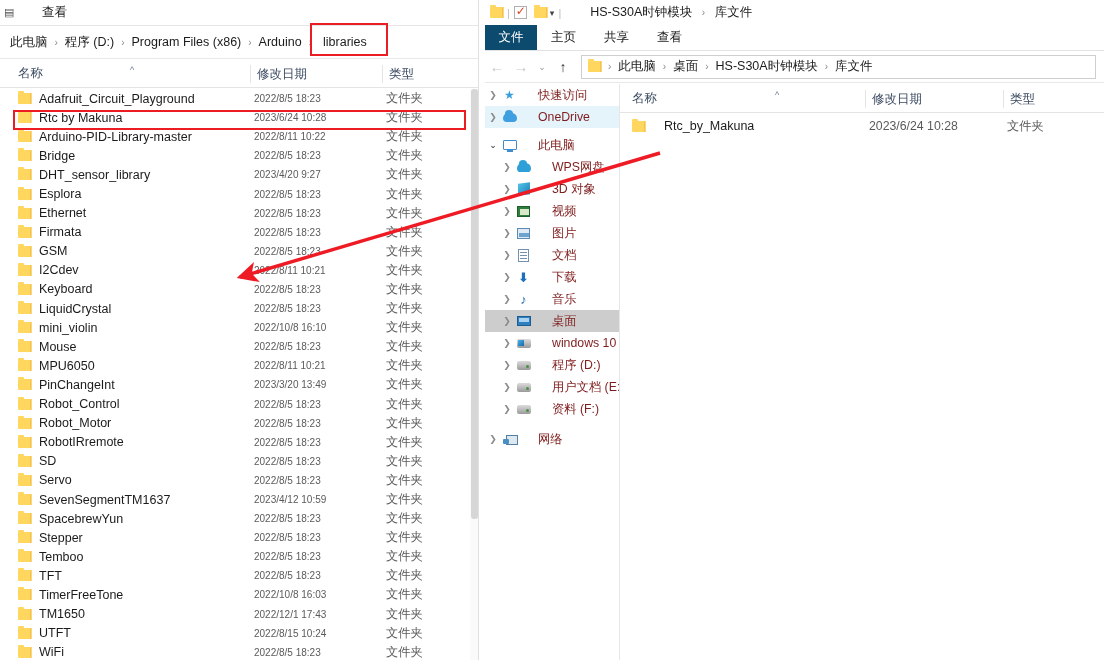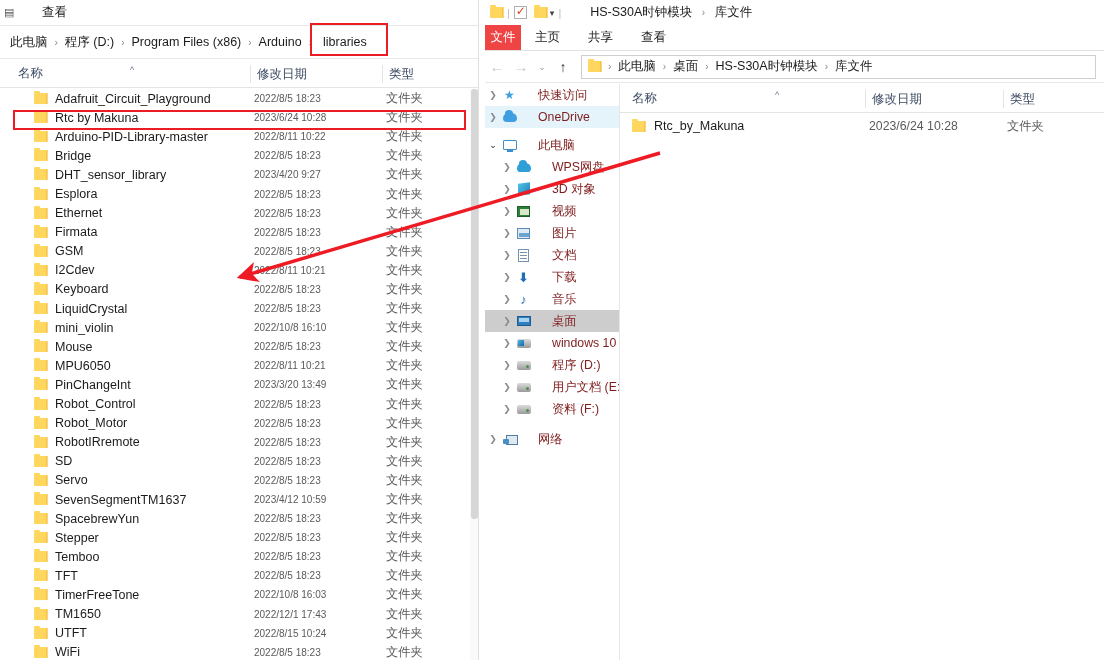--- a/index.html
+++ b/index.html
@@ -61,21 +61,21 @@
     position:absolute; left:130px; top:6px; font-size:9px; color:#6e7c91;
   }
 
   #left-filelist {
     position:absolute; left:0; top:89px; width:470px; height:571px;
     background:#fff;
   }
   .frow {
     position:relative; height:19.1px; display:flex; align-items:center;
   }
-  .fname { position:absolute; left:34px; display:flex; align-items:center; }
+  .fname { position:absolute; left:18px; display:flex; align-items:center; }
   .fname-text { font-size:12.5px; color:#1b1b1b; margin-left:8px; white-space:nowrap; }
   .fdate { position:absolute; left:254px; font-size:10px; color:#5a5a5a; white-space:nowrap; }
   .ftype { position:absolute; left:386px; font-size:12.3px; color:#5a5a5a; white-space:nowrap; }
 
   .folder-ico {
     width:13px; height:11px; position:relative; display:inline-block;
     background:#ffd75e; border-radius:1px 1px 1px 1px;
   }
   .folder-ico::before{
     content:""; position:absolute; left:0; top:-2px; width:6px; height:2px;
@@ -124,21 +124,21 @@
   }
   .tb-caret { font-size:9px; color:#444; margin-left:3px; }
   #tb-title { font-size:12.5px; color:#1b1b1b; margin-left:25px; white-space:nowrap; }
   #tb-title .crumb-sep { margin:0 6px; }
 
   #right-ribbon {
     position:absolute; left:0; top:25px; width:619px; height:25px; background:#fff;
     display:flex; align-items:stretch;
   }
   #ribbon-file {
-    width:36px; background:#ef4444; color:#fff; font-size:12.5px;
+    width:52px; background:#0c4a6e; color:#fff; font-size:12.5px;
     display:flex; align-items:center; justify-content:center;
   }
   .ribbon-tab {
     padding:0 14px; font-size:12.5px; color:#1b1b1b;
     display:flex; align-items:center;
   }
   #right-ribbon-sep {
     position:absolute; left:0; top:50px; width:619px; height:1px; background:#e2e2e2;
   }
 
@@ -213,21 +213,21 @@
     background:linear-gradient(135deg,#4fb3e8,#1268a8);}
   .ic-net { width:14px; height:11px; position:relative; }
   .ic-net::before{content:"";position:absolute;left:3px;top:1px;width:10px;height:8px;background:#dfe7ef;border:1.2px solid #4f7ea8;}
   .ic-net::after{content:"";position:absolute;left:0px;top:5px;width:6px;height:5px;background:#4a8fc4;border-radius:1px;}
 
   #right-filelist {
     position:absolute; left:135px; top:114px; width:484px; height:546px; background:#fff;
   }
   .rfrow { position:relative; height:24px; display:flex; align-items:center; }
   .rfname { position:absolute; left:12px; display:flex; align-items:center; }
-  .rfname-text { font-size:12.5px; color:#1b1b1b; margin-left:9px; }
+  .rfname-text { font-size:12.5px; color:#1b1b1b; margin-left:19px; }
   .rfdate { position:absolute; left:249px; font-size:12.3px; color:#5a5a5a; }
   .rftype { position:absolute; left:387px; font-size:12.3px; color:#5a5a5a; }
 
   
   #annot-svg {
     position:absolute; left:0; top:0; width:1104px; height:660px;
     pointer-events:none;
   }
   #annot-text {
     position:absolute; left:231px; top:292px;

